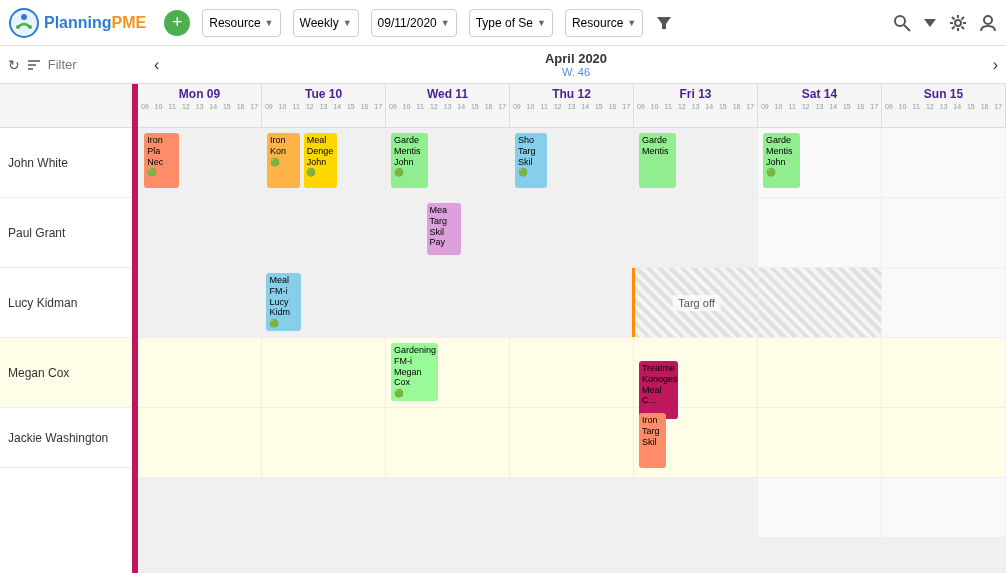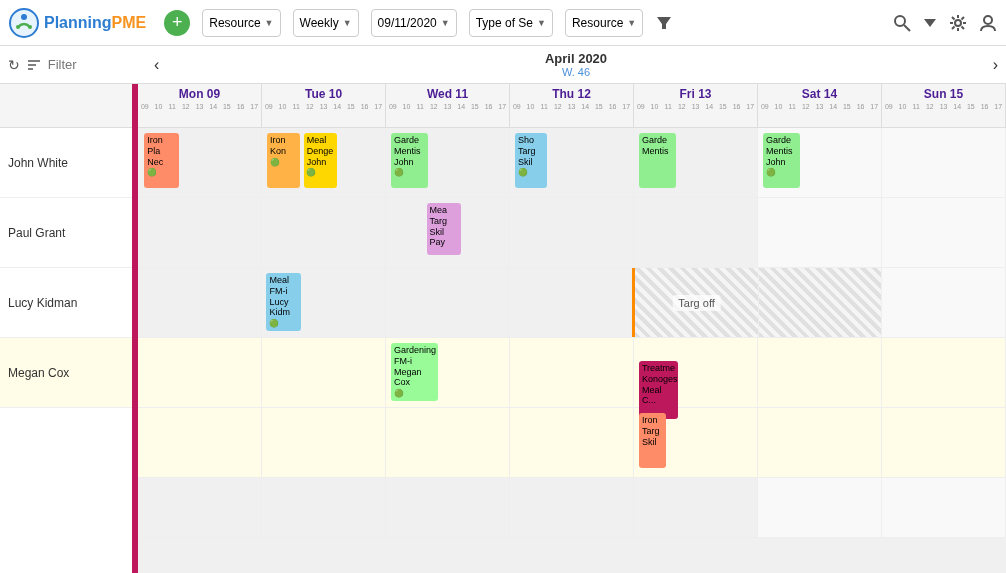--- a/index.html
+++ b/index.html
@@ -329,20 +329,23 @@
     </div>
     <div class="resource-row row-paul">
       <span>Paul Grant</span>
     </div>
     <div class="resource-row row-lucy">
       <span>Lucy Kidman</span>
     </div>
     <div class="resource-row row-megan highlighted">
       <span>Megan Cox</span>
     </div>
+    <div class="resource-row row-jackie">
+      <span>Jackie Washington</span>
+    </div>
   </div>
 
   <div class="calendar-area">
 
     <div class="days-header">
       <div class="day-col">
         <div class="day-name">Mon 09</div>
         <div class="day-hours">
           <span class="day-hour">09</span>
             <span class="day-hour">10</span>

